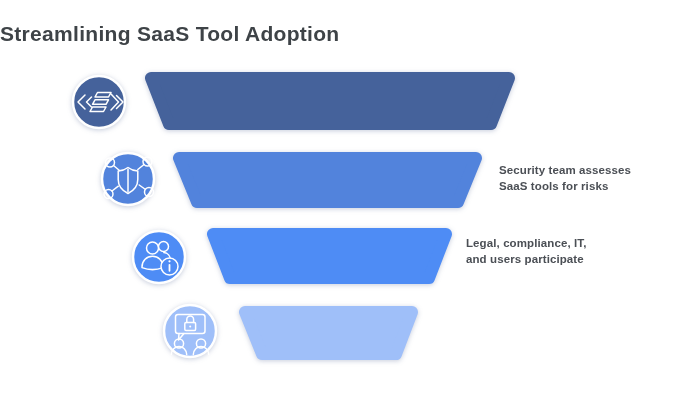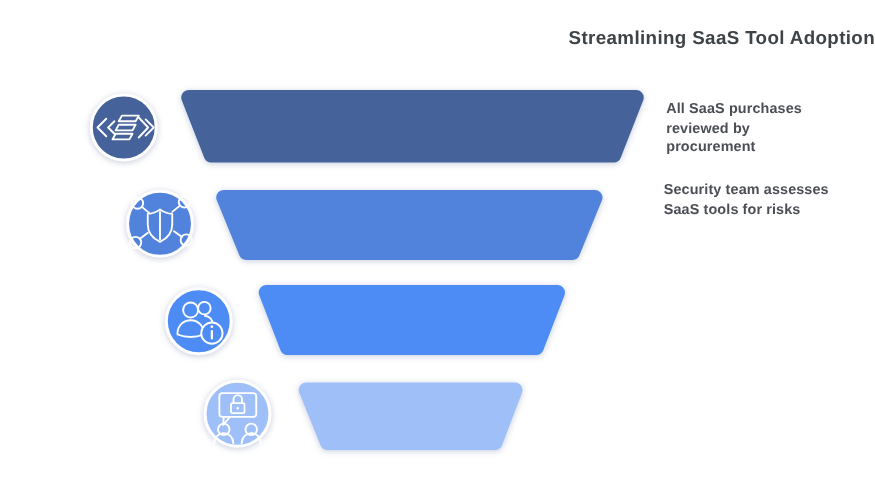--- a/index.html
+++ b/index.html
@@ -1,39 +1,39 @@
 <!DOCTYPE html>
 <html><head>
 <meta charset="utf-8">
 <style>
   html,body{margin:0;padding:0;background:#fff;}
   .canvas{
     position:relative;width:700px;height:400px;background:#fff;overflow:hidden;
     font-family:"Liberation Sans",sans-serif;
   }
   .title{
-    position:absolute;left:0;right:0;top:22px;text-align:right;
-    font-size:15px;font-weight:700;color:#3e4347;letter-spacing:.3px;
+    position:absolute;left:0;right:0;top:22px;text-align:left;
+    font-size:21px;font-weight:700;color:#3e4347;letter-spacing:.3px;
   }
   .funnel-svg{position:absolute;left:0;top:0;}
   .funnel-shape{
     stroke-width:12;stroke-linejoin:round;
     filter:drop-shadow(0 1px 2.5px rgba(70,90,140,.30));
   }
   .icon-circle{
     stroke:#fff;stroke-width:2.5;
     filter:drop-shadow(0 1px 2.5px rgba(70,90,140,.30));
   }
   .glyph{stroke:#fff;stroke-width:1.5;fill:none;stroke-linecap:round;stroke-linejoin:round;}
   .stage-label{
     position:absolute;white-space:pre-line;
     font-size:11.5px;line-height:15.5px;font-weight:700;color:#4b4f55;letter-spacing:.1px;
   }
   .lbl-1{left:533px;top:80px;width:150px;}
-  .lbl-2{left:499px;top:145px;width:160px;margin-left:32px;}
+  .lbl-2{left:499px;top:163px;width:160px;}
   .lbl-3{left:466px;top:236px;width:160px;}
   .lbl-4{left:434px;top:311px;width:160px;}
 </style>
 </head>
 <body>
 
 <div class="canvas">
 
   <div class="title">Streamlining SaaS Tool Adoption</div>
 
@@ -87,19 +87,18 @@
       <path d="M186.8,322.5 v-3 a3.4,3.4 0 0 1 6.8,0 v3"></path>
       <rect x="184.8" y="322.5" width="10.8" height="8" rx="1.2"></rect>
       <circle cx="190.2" cy="326.5" r="1" fill="#fff" stroke="none"></circle>
       <circle cx="179" cy="343.5" r="4.6"></circle>
       <path d="M171.3,354.5 c0.3,-4.8 3.6,-7.9 7.7,-7.9 c4.1,0 7.4,3.1 7.7,7.9"></path>
       <circle cx="201" cy="343.5" r="4.6"></circle>
       <path d="M193.3,354.5 c0.3,-4.8 3.6,-7.9 7.7,-7.9 c4.1,0 7.4,3.1 7.7,7.9"></path>
     </g>
   </svg>
 
-  <div class="stage-label lbl-1">All SaaS purchases
-reviewed by
-procurement</div>
   <div class="stage-label lbl-2">Security team assesses
 SaaS tools for risks</div>
+  <div class="stage-label lbl-3">Legal, compliance, IT,
+and users participate</div>
 
 </div>
 
 </body></html>

